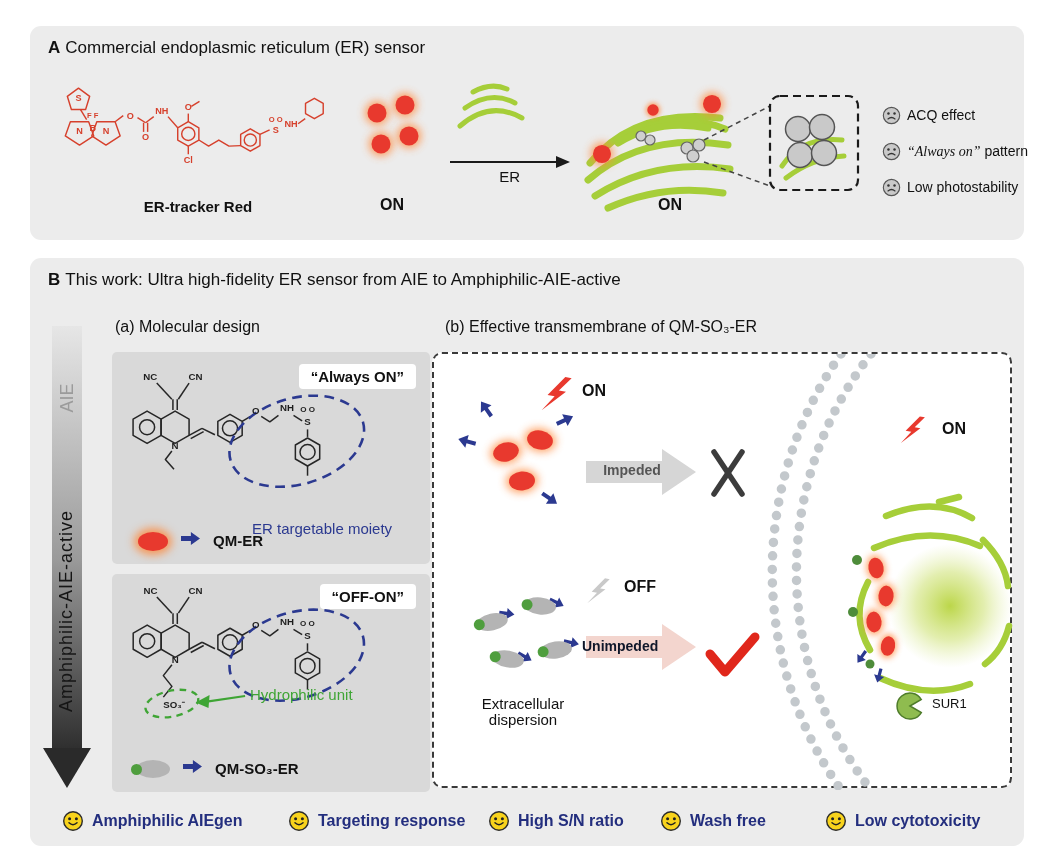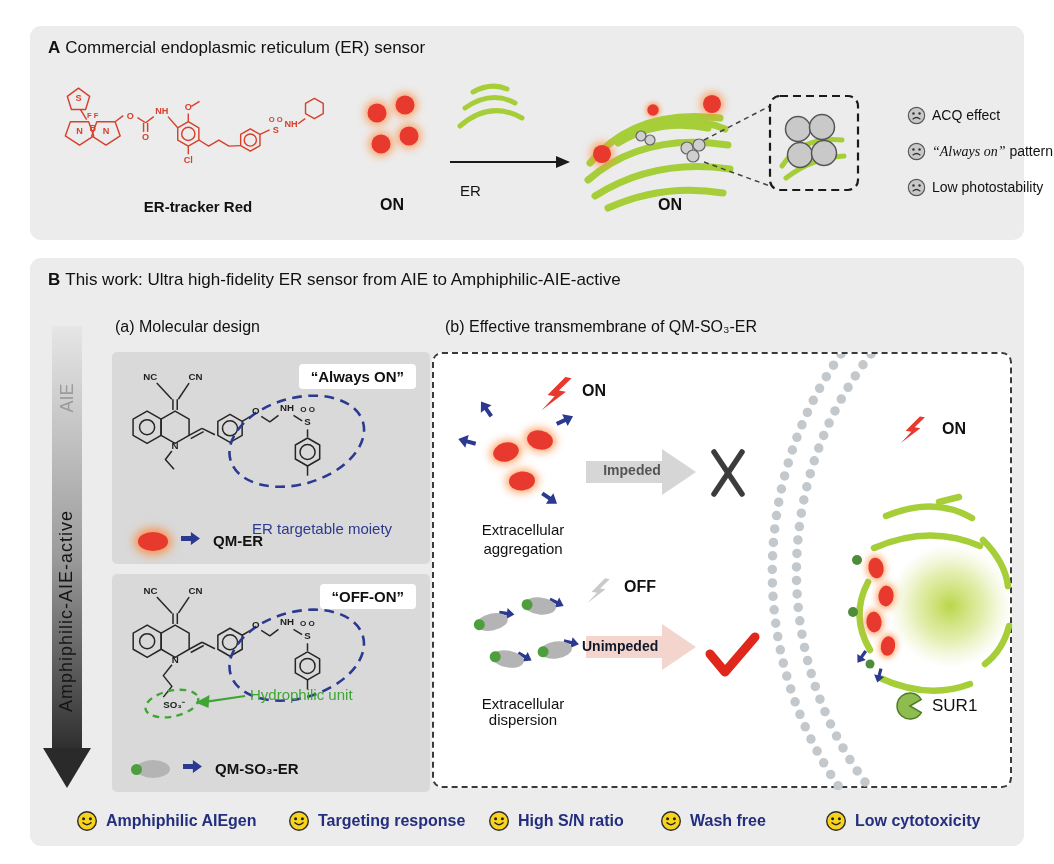--- a/index.html
+++ b/index.html
@@ -7,23 +7,23 @@
 body{background:#fff;font-family:"Liberation Sans",sans-serif;color:#111;position:relative;overflow:hidden}
 .panel{position:absolute;background:#ececec;border-radius:11px}
 #panelA{left:30px;top:26px;width:994px;height:214px}
 #panelB{left:30px;top:258px;width:994px;height:588px}
 .panel-title{position:absolute;left:18px;top:12px;font-size:17px}
 .panel-title b{margin-right:5px}
 #molA{position:absolute;left:18px;top:56px}
 #molA-label{position:absolute;left:83px;top:172px;width:170px;text-align:center;font-weight:bold;font-size:15px}
 #sceneA{position:absolute;left:320px;top:40px}
 #onLeftA{position:absolute;left:332px;top:170px;width:60px;text-align:center;font-weight:bold;font-size:16px}
-#erArrowLabel{position:absolute;left:430px;top:156px;width:60px;text-align:left;font-size:15px}
+#erArrowLabel{position:absolute;left:430px;top:142px;width:60px;text-align:right;font-size:15px}
 #onRightA{position:absolute;left:610px;top:170px;width:60px;text-align:center;font-weight:bold;font-size:16px}
-.drawback{position:absolute;left:877px;display:flex;align-items:center;gap:6px;font-size:14px;white-space:nowrap}
+.drawback{position:absolute;left:852px;display:flex;align-items:center;gap:6px;font-size:14px;white-space:nowrap}
 #db0{top:80px}#db1{top:116px}#db2{top:152px}
 .em{font-style:italic;font-family:"Liberation Serif",serif}
 .atom{font-size:9px;font-weight:bold;text-anchor:middle}
 .atom.small{font-size:7.5px}
 .atom.red{fill:#d6402c}
 .atom.blk{fill:#1d1d1d}
 #axisBand{position:absolute;left:22px;top:68px;width:30px;height:424px;background:linear-gradient(180deg,#e6e6e6 0%,#9a9a9a 55%,#2e2e2e 100%)}
 #axisHead{position:absolute;left:13px;top:490px;width:0;height:0;border-left:24px solid transparent;border-right:24px solid transparent;border-top:40px solid #2a2a2a}
 #axisTop{position:absolute;left:-13px;top:130px;width:100px;height:20px;text-align:center;transform:rotate(-90deg);color:#9b9b9b;font-size:18px}
 #axisBottom{position:absolute;left:-123px;top:342px;width:320px;height:22px;text-align:center;transform:rotate(-90deg);color:#151515;font-size:18px;letter-spacing:1px;white-space:nowrap}
@@ -50,23 +50,23 @@
 #dashedBox{position:absolute;left:402px;top:94px;width:580px;height:436px;border:2.4px dashed #3a3a3a;border-radius:10px;background:#fff}
 #bScene{position:absolute;left:0;top:0}
 .boxlabel{position:absolute}
 #onOut{left:148px;top:28px;font-weight:bold;font-size:16px}
 #aggLabel{left:14px;top:166px;width:150px;text-align:center;font-size:15px;line-height:19px}
 #impLabel{left:150px;top:108px;width:96px;text-align:center;font-size:14px;font-weight:bold;color:#555}
 #offOut{left:190px;top:224px;font-weight:bold;font-size:16px}
 #dispLabel{left:14px;top:342px;width:150px;text-align:center;font-size:15px;line-height:16px}
 #unimpLabel{left:148px;top:284px;width:100px;text-align:left;font-size:14px;font-weight:bold;color:#0f172a}
 #onIn{left:508px;top:66px;font-weight:bold;font-size:16px}
-#sur1Label{left:498px;top:342px;font-size:17px}
+#sur1Label{left:498px;top:342px;font-size:13px}
 .benefit{position:absolute;top:552px;display:flex;align-items:center;gap:8px;font-size:16px;font-weight:bold;color:#232e7e;white-space:nowrap}
-#bf0{left:46px}#bf1{left:258px}#bf2{left:458px}#bf3{left:630px}#bf4{left:795px}
+#bf0{left:32px}#bf1{left:258px}#bf2{left:458px}#bf3{left:630px}#bf4{left:795px}
 </style>
 </head>
 <body>
 
 <div>
 
   <section class="panel" id="panelA">
     <div class="panel-title">
       <b>A</b><span>Commercial endoplasmic reticulum (ER) sensor</span>
     </div>
@@ -386,21 +386,20 @@
           <use href="#bDot" transform="translate(452,242) rotate(95) scale(0.8)"></use>
           <use href="#bDot" transform="translate(440,268) rotate(85) scale(0.8)"></use>
           <use href="#bDot" transform="translate(454,292) rotate(100) scale(0.75)"></use>
           <use href="#bArrowN" transform="translate(436,300) rotate(125) scale(0.8)"></use>
           <use href="#bArrowN" transform="translate(452,316) rotate(105) scale(0.8)"></use>
         </g>
         <path d="M476,352 L487.3,345.5 A13,13 0 1 0 487.3,358.5 Z" fill="#8fbc4f" stroke="#4e7c2a" stroke-width="1.5"></path>
       </svg>
 
       <div class="boxlabel" id="onOut">ON</div>
-      <div class="boxlabel" id="aggLabel">Extracellular aggregation</div>
       <div class="boxlabel" id="impLabel">Impeded</div>
       <div class="boxlabel" id="offOut">OFF</div>
       <div class="boxlabel" id="dispLabel">Extracellular dispersion</div>
       <div class="boxlabel" id="unimpLabel">Unimpeded</div>
       <div class="boxlabel" id="onIn">ON</div>
       <div class="boxlabel" id="sur1Label">SUR1</div>
     </div>
 
     <div class="benefit" id="bf0">
       <svg width="22" height="22" viewBox="0 0 22 22">

